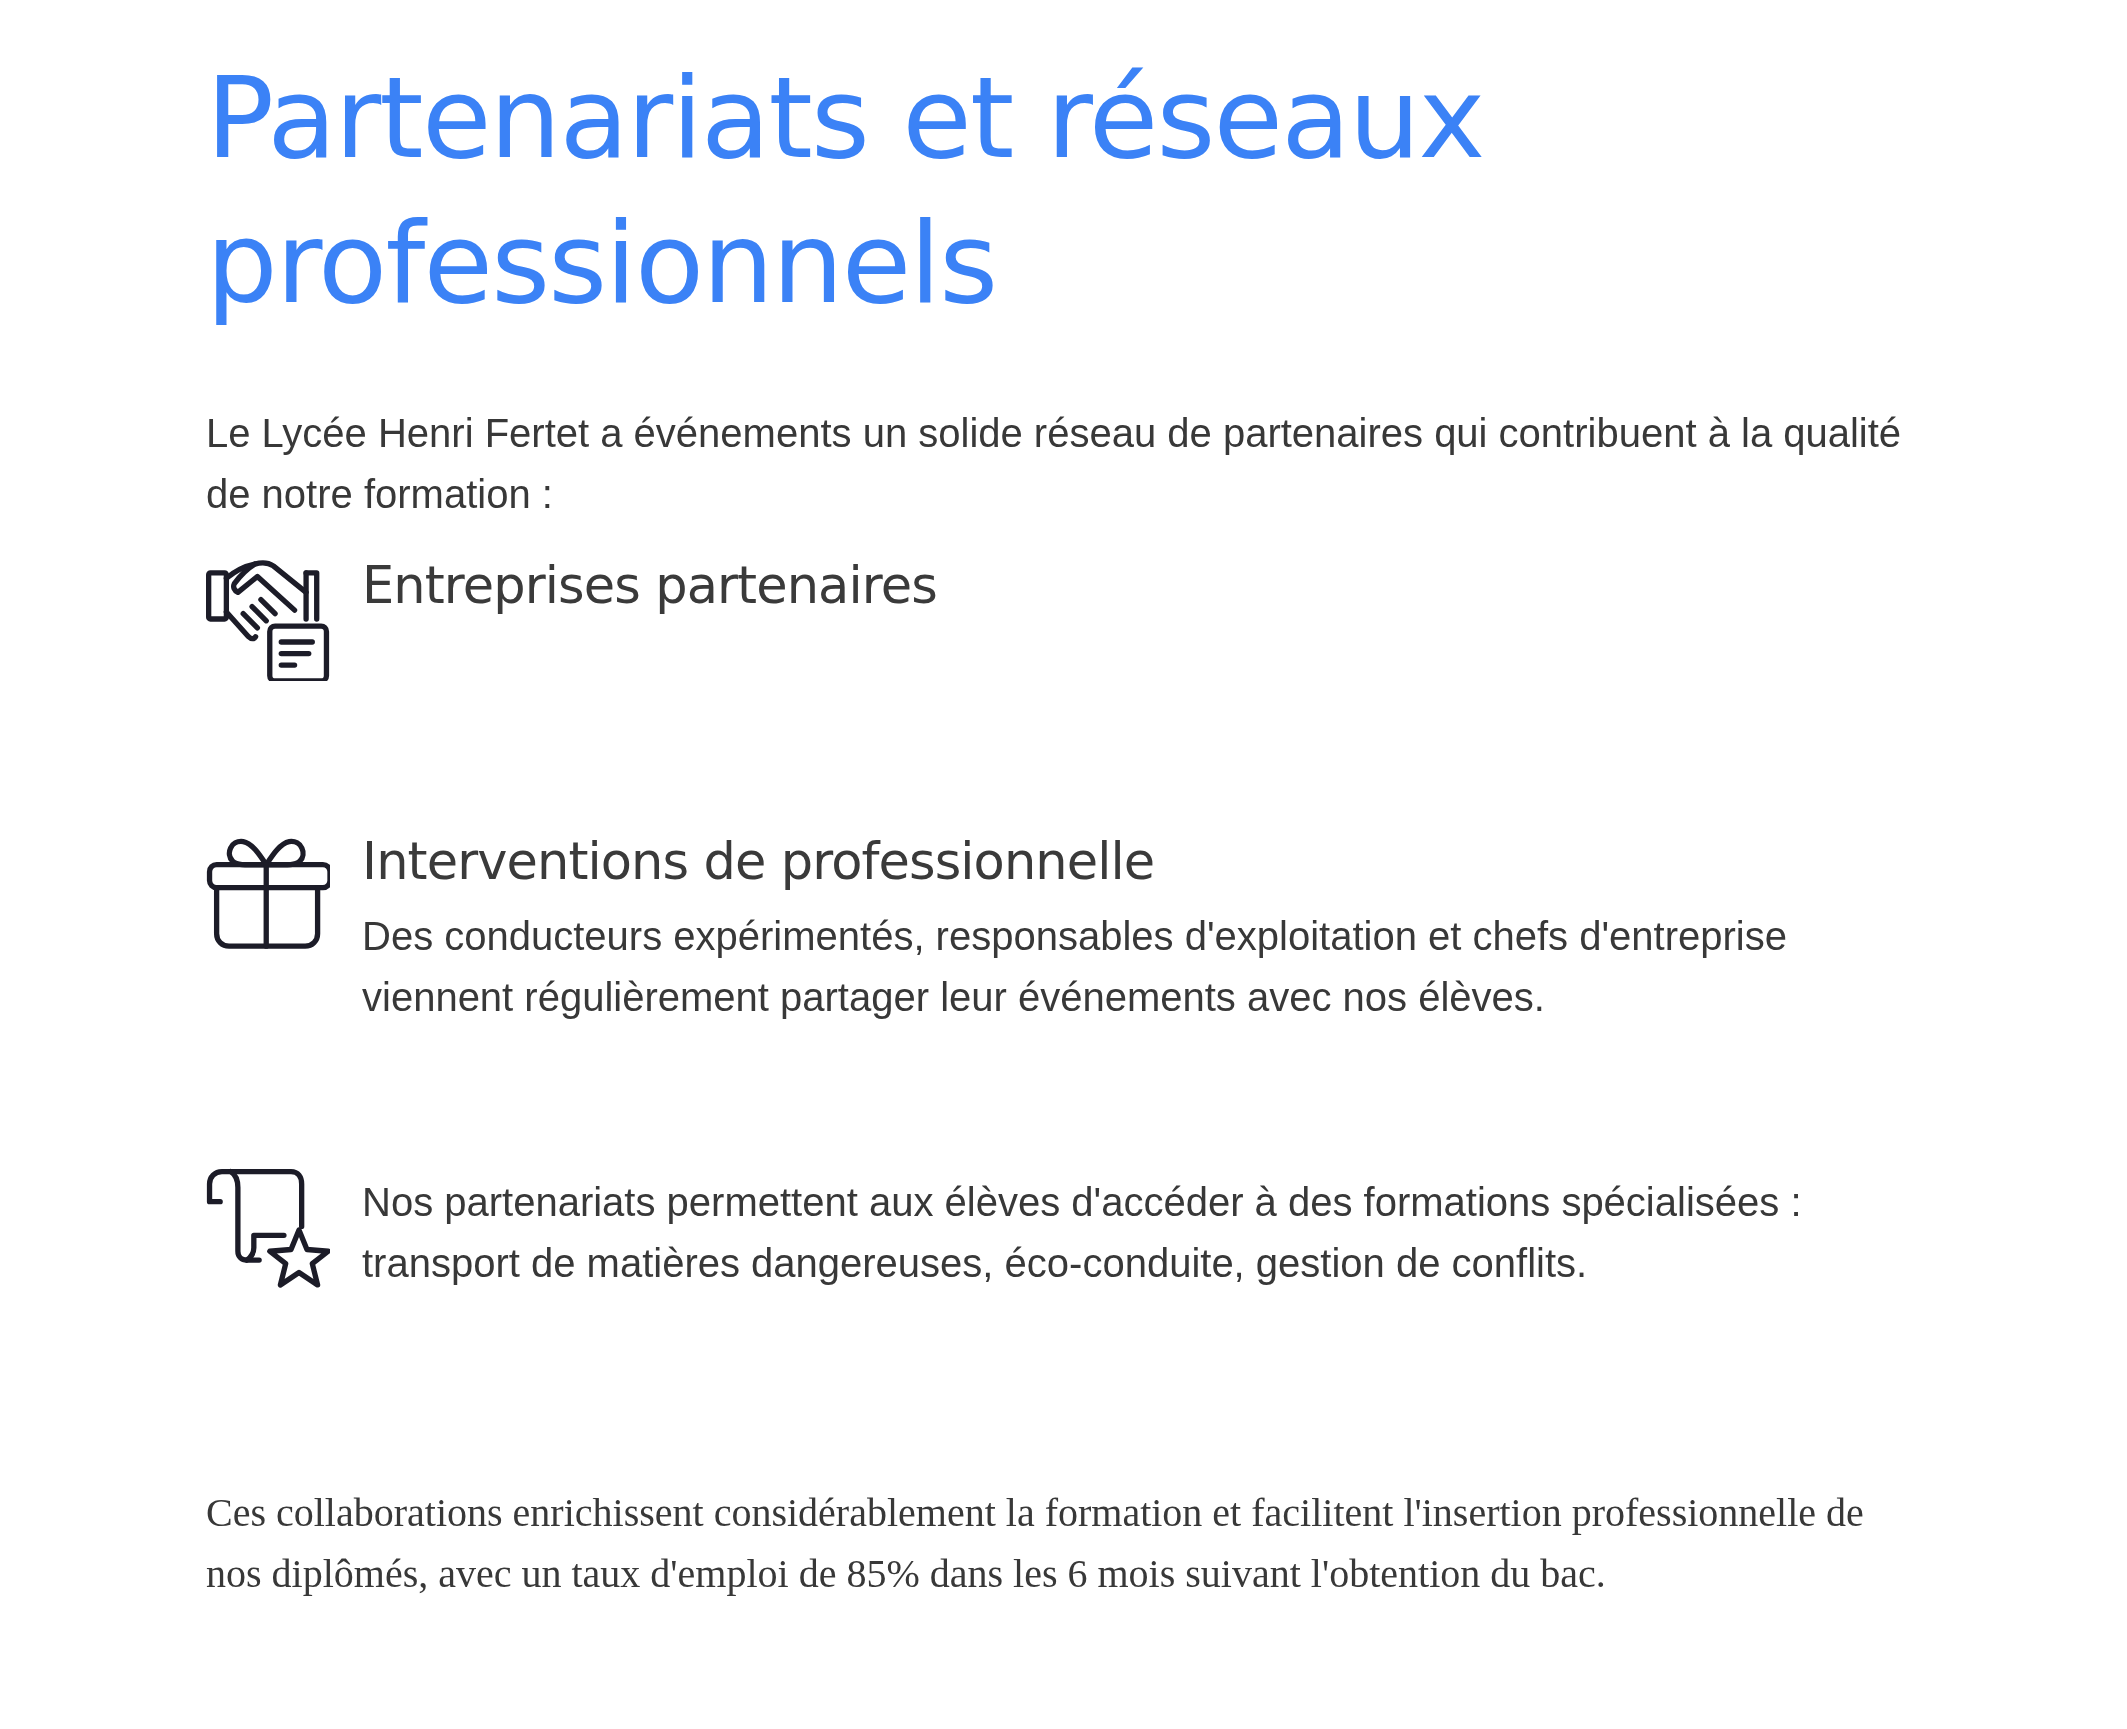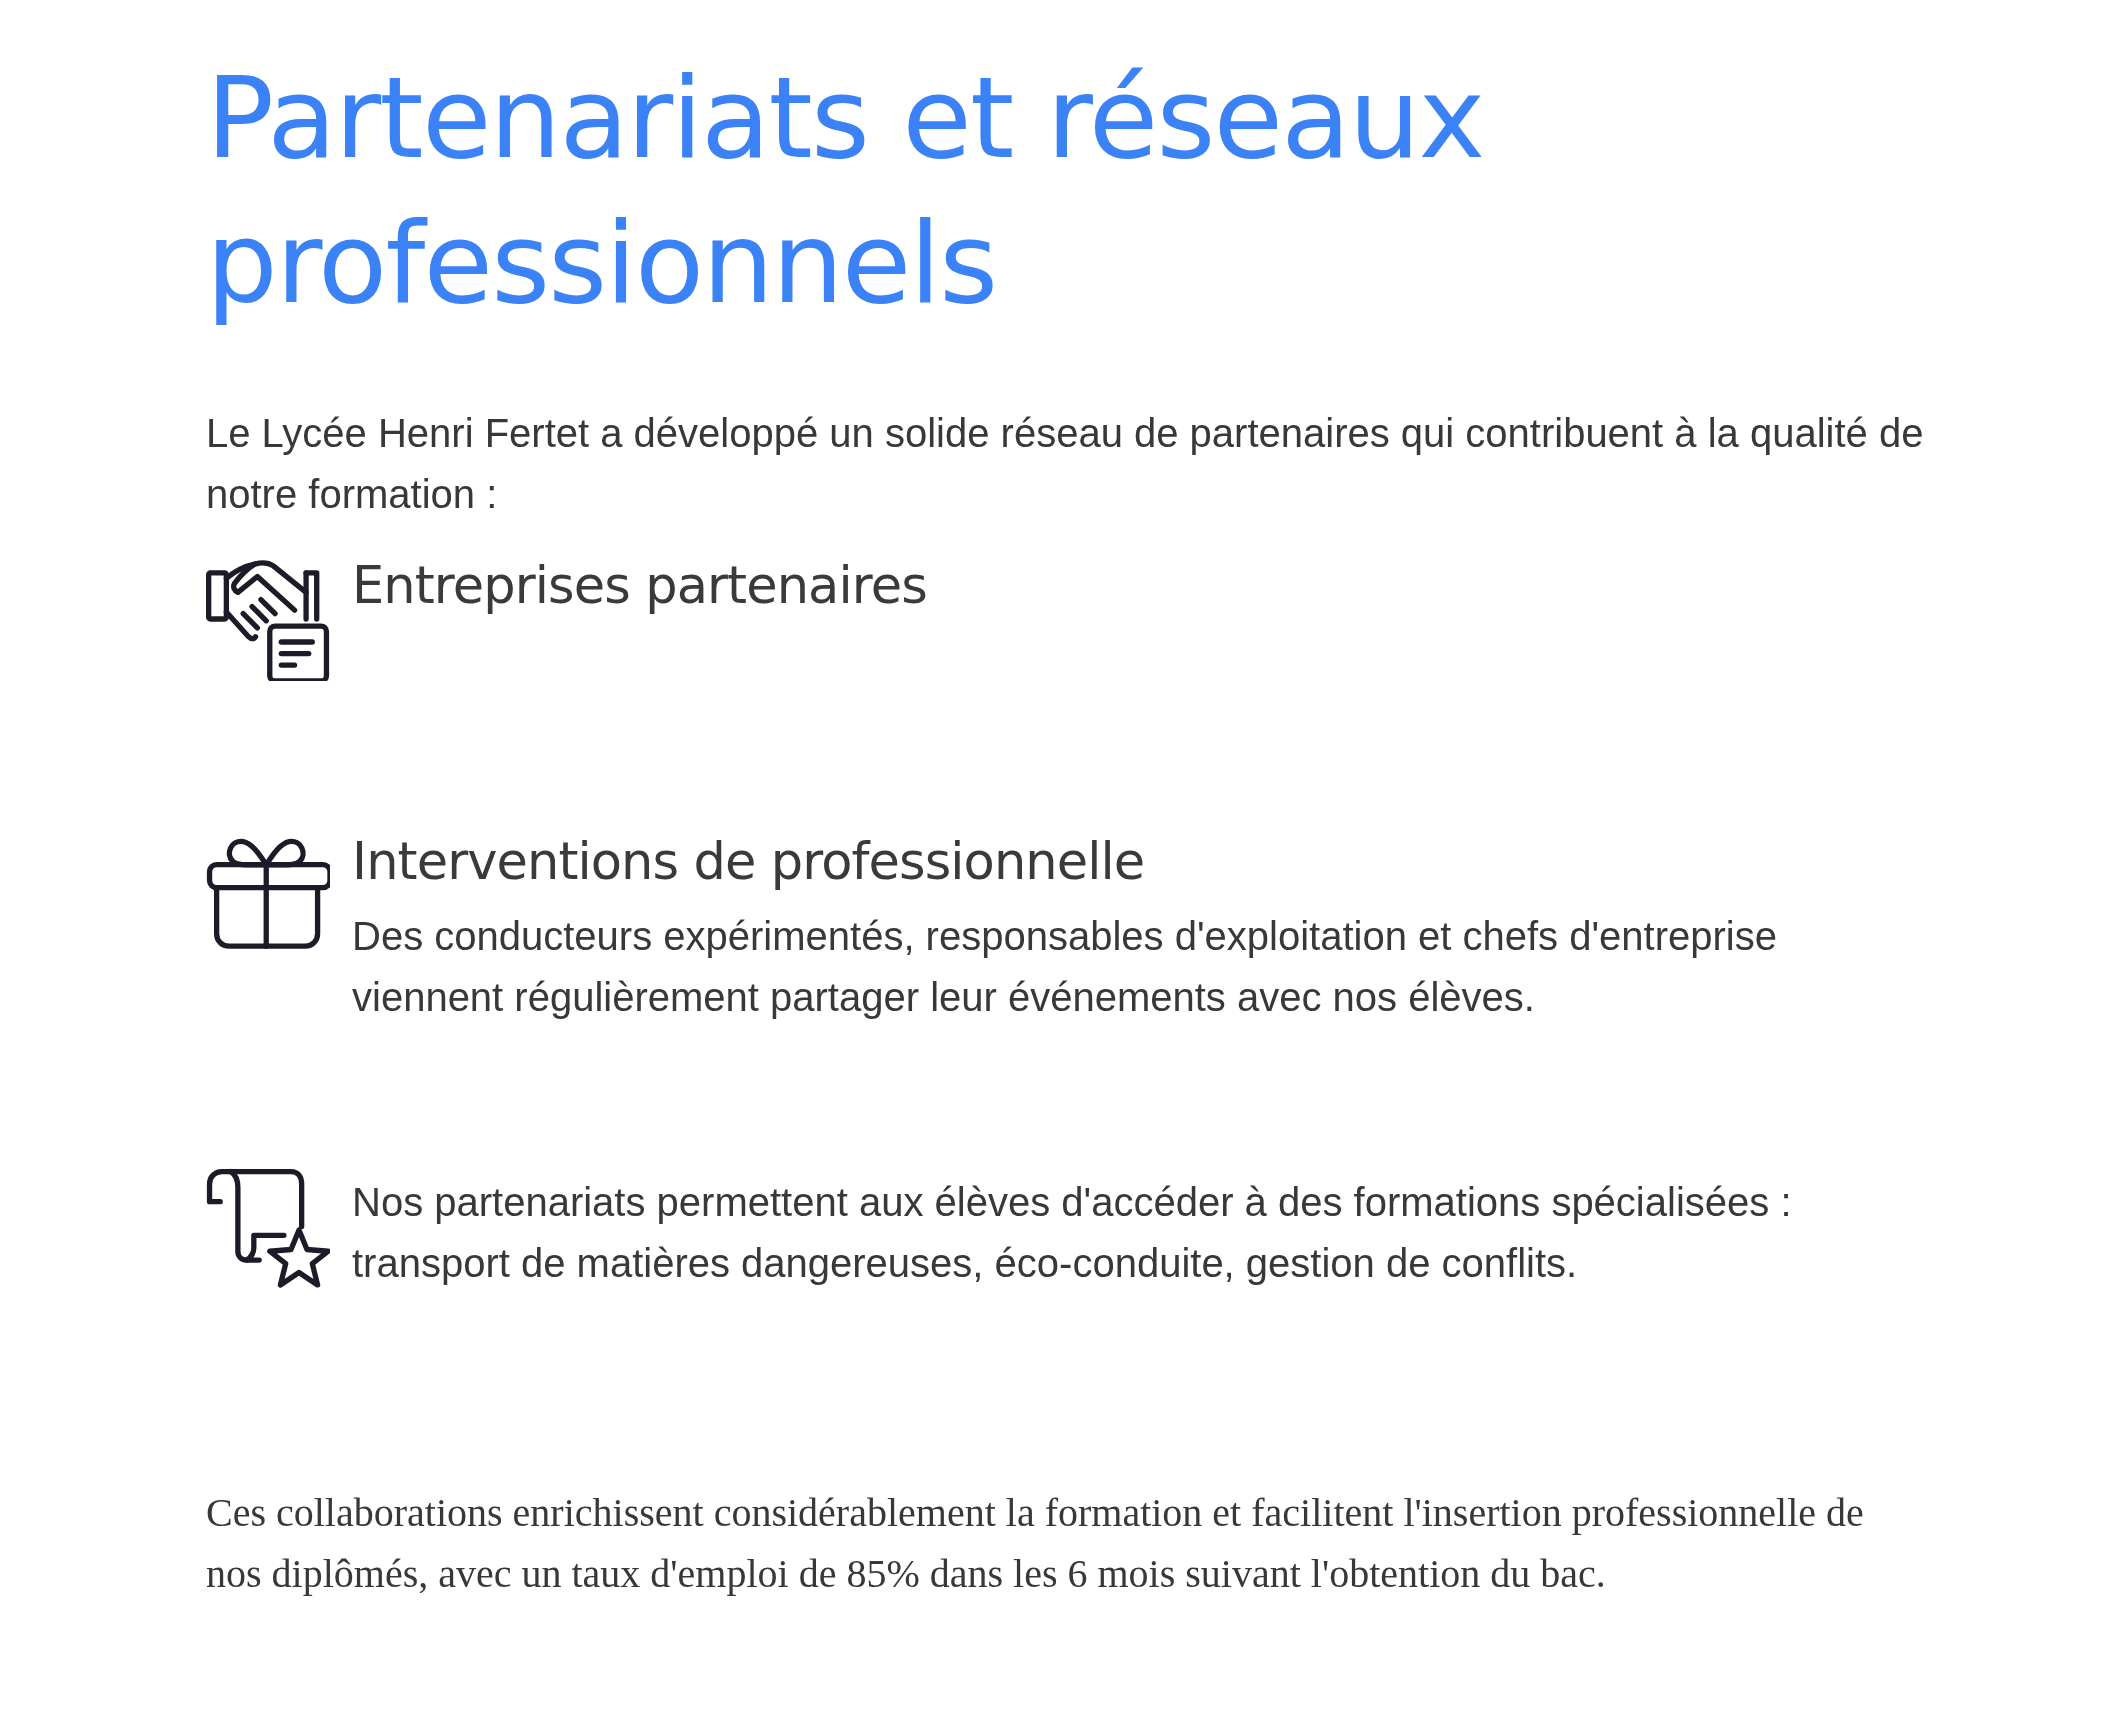--- a/index.html
+++ b/index.html
@@ -56,21 +56,21 @@
     width: 124px;
     height: 124px;
   }
   .feature-icon svg {
     width: 124px;
     height: 124px;
     display: block;
   }
   .feature-text {
     position: absolute;
-    left: 146px;
+    left: 156px;
     top: 0;
     width: 1566px;
   }
   .feature-title {
     margin: 0;
     font-family: "DejaVu Sans", sans-serif;
     font-weight: normal;
     font-size: 51px;
     line-height: 71px;
     letter-spacing: -0.9px;
@@ -87,21 +87,21 @@
     font-family: Liberation Serif, serif;
   }
 </style>
 </head>
 <body>
 
 <div class="page">
 
   <h1 class="title">Partenariats et réseaux professionnels</h1>
 
-  <p class="body-text intro">Le Lycée Henri Fertet a développé un solide réseau de partenaires qui contribuent à la qualité de notre formation :</p>
+  <p class="body-text intro">Le Lycée Henri Fertet a événements un solide réseau de partenaires qui contribuent à la qualité de notre formation :</p>
 
   <div class="feature" style="top:550px;">
     <div class="feature-icon" style="top:7px;">
       <svg viewBox="0 0 140 140" fill="none" stroke="#1c1c28" stroke-width="6" stroke-linecap="round" stroke-linejoin="round">
 
         <rect x="3" y="18" width="20" height="52" rx="2"></rect>
 
         <path d="M113 18 H 125 V 70"></path>
         <path d="M113 18 V 70"></path>
 

